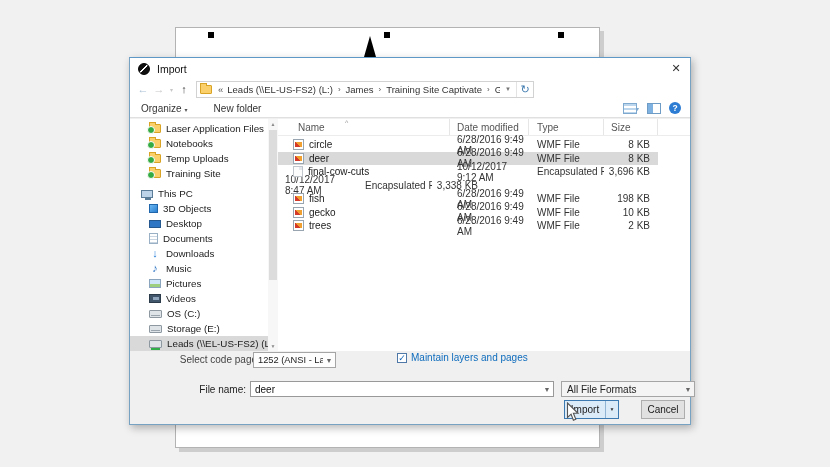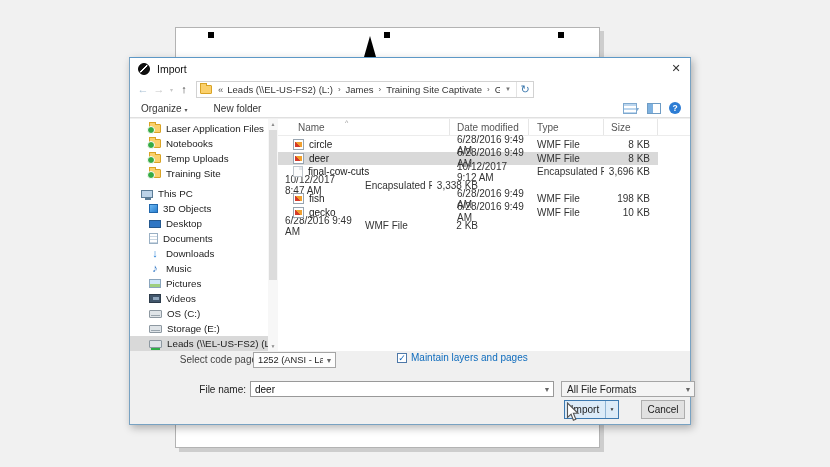--- a/index.html
+++ b/index.html
@@ -347,20 +347,24 @@
           <div class="frow">
             <div class="fc-name">
               <span class="ic ic-wmf"></span>
               <span>gecko</span>
             </div>
             <div class="fc-date">6/28/2016 9:49 AM</div>
             <div class="fc-type">WMF File</div>
             <div class="fc-size">10 KB</div>
           </div>
           <div class="frow">
+            <div class="fc-name">
+              <span class="ic ic-wmf"></span>
+              <span>trees</span>
+            </div>
             <div class="fc-date">6/28/2016 9:49 AM</div>
             <div class="fc-type">WMF File</div>
             <div class="fc-size">2 KB</div>
           </div>
         </div>
     </div>
   </div>
 
   <div class="footer">
     <span class="cp-label">Select code page</span>

